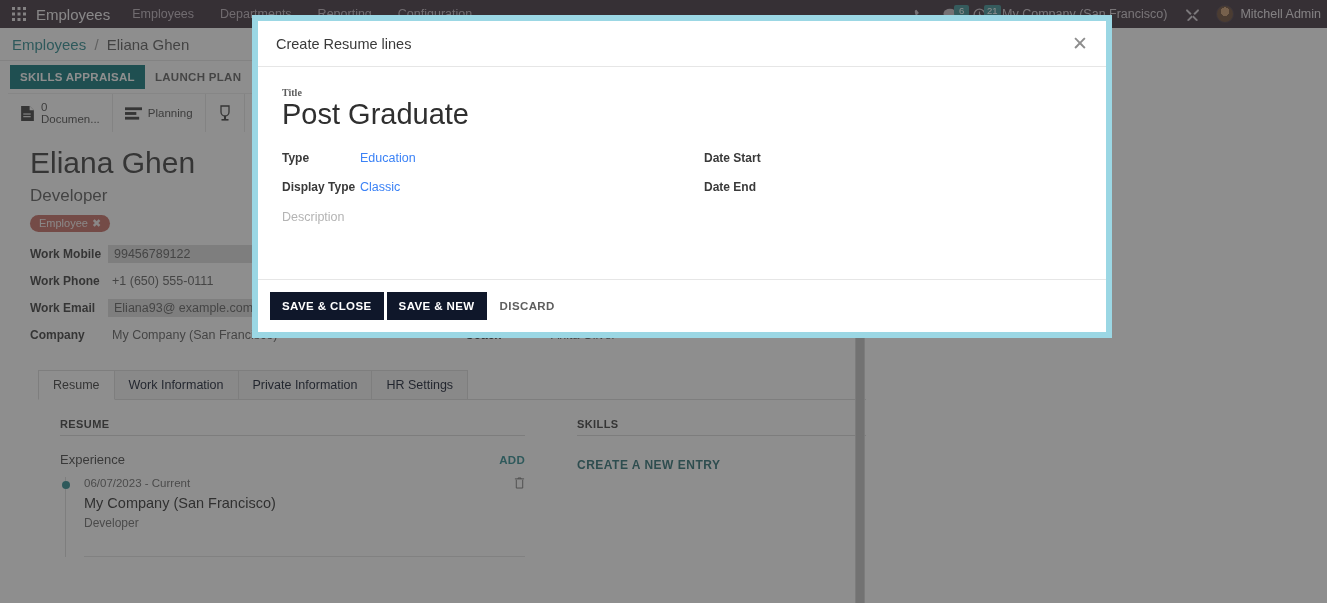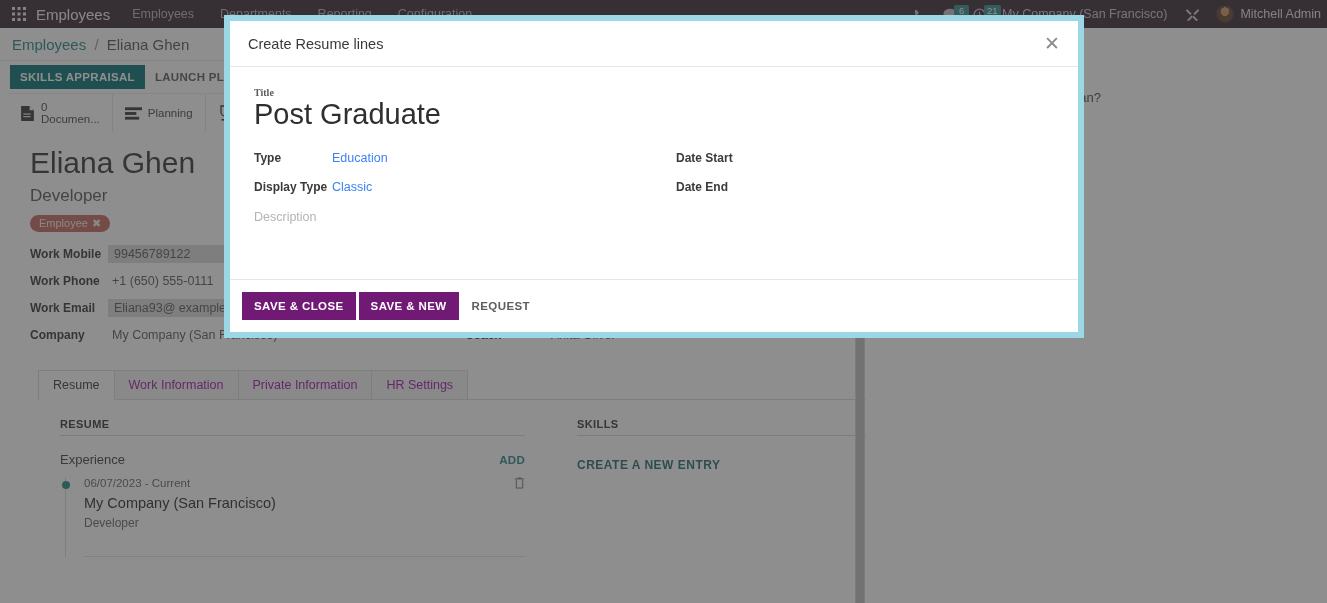--- a/index.html
+++ b/index.html
@@ -75,21 +75,21 @@
   .fcol{width:410px;}
   .fcol.right{margin-left:25px;}
   .frow{display:flex;align-items:center;height:27px;font-size:12.5px;}
   .flabel{width:82px;color:#3a3a3a;font-weight:700;font-size:12px;}
   .fvalue{color:#5d5d5d;}
   .fvalue.hl{background:#dcdcdc;padding:2px 6px;margin-left:-4px;width:296px;}
   .sup{font-size:8px;vertical-align:super;color:#8a8a8a;margin-left:2px;}
 
   .tabs{display:flex;margin:22px 0 0 8px;border-bottom:1px solid #dcdcdc;}
   .tab{
-    padding:7px 14px;font-size:12.5px;color:#a21caf;border:1px solid #dcdcdc;
+    padding:7px 14px;font-size:12.5px;color:#0f172a;border:1px solid #dcdcdc;
     border-bottom:none;background:#f3f3f3;margin-right:-1px;
   }
   .tab.active{background:#fff;color:#3a3a3a;border-bottom:1px solid #fff;margin-bottom:-1px;}
 
   .panes{display:flex;padding:18px 0 0 0;}
   .pane{width:465px;padding:0 22px 0 30px;}
   .pane.right{width:360px;}
   .sect-title{
     font-size:11px;font-weight:700;color:#3a3a3a;letter-spacing:.4px;
     border-bottom:1px solid #d9d9d9;padding-bottom:5px;
@@ -111,21 +111,21 @@
   .ch-day{font-size:12.5px;font-weight:700;color:#3a3a3a;}
   .ch-msg{font-size:13px;color:#4b4b4b;margin-top:26px;}
   .vscroll{position:absolute;left:855px;top:0;width:10px;height:575px;background:#d8d8d8;}
   .vthumb{position:absolute;left:856px;top:0;width:8px;height:575px;background:#c2c2c2;}
 
   
   .overlay{position:absolute;left:0;top:0;width:1327px;height:603px;background:rgba(50,50,50,.55);z-index:8;}
 
   
   .modal{
-    position:absolute;left:224px;top:15px;width:860px;height:323px;
+    position:absolute;left:252px;top:15px;width:860px;height:323px;
     background:#9bd7e4;padding:6px;box-sizing:border-box;z-index:10;
   }
   .modal-inner{background:#fff;width:100%;height:100%;display:flex;flex-direction:column;}
   .modal-head{
     height:45px;display:flex;align-items:center;padding:0 18px;border-bottom:1px solid #e6e6e6;
     flex:0 0 auto;
   }
   .modal-title{font-size:14.5px;color:#3a3a3a;}
   .modal-x{margin-left:auto;color:#8d8d8d;font-size:19px;line-height:19px;cursor:pointer;}
   .modal-body{flex:1 1 auto;padding:20px 24px 0 24px;position:relative;}
@@ -136,21 +136,21 @@
   .m-col.right{margin-left:20px;}
   .m-row{display:flex;align-items:center;height:29px;font-size:12.5px;}
   .m-lbl{width:78px;color:#3a3a3a;font-weight:700;font-size:12px;}
   .m-val{color:#3b82f6;}
   .m-desc{font-size:12.5px;color:#b4b4b4;margin-top:9px;}
   .modal-foot{
     flex:0 0 auto;height:52px;border-top:1px solid #e6e6e6;display:flex;align-items:center;
     padding:0 12px;
   }
   .mbtn{
-    background:#701a75;color:#fff;font-size:11.5px;font-weight:700;letter-spacing:.4px;
+    background:#0f172a;color:#fff;font-size:11.5px;font-weight:700;letter-spacing:.4px;
     padding:8px 12px;margin-right:3px;cursor:pointer;
   }
   .mbtn-flat{color:#5e5e5e;font-size:11.5px;font-weight:700;letter-spacing:.4px;padding:8px 10px;cursor:pointer;}
 </style>
 </head>
 <body>
 
 <div class="navbar">
   <div class="apps-grid">
     <svg width="14" height="14" viewBox="0 0 14 14">
@@ -400,16 +400,16 @@
           <div class="m-row">
             <span class="m-lbl" style="width:90px;">Date End</span>
             <span class="m-val"></span>
           </div>
         </div>
       </div>
     </div>
     <div class="modal-foot">
       <span class="mbtn">SAVE &amp; CLOSE</span>
       <span class="mbtn">SAVE &amp; NEW</span>
-      <span class="mbtn-flat">REQUEST</span>
+      <span class="mbtn-flat">DISCARD</span>
     </div>
   </div>
 </div>
 
 </body></html>

